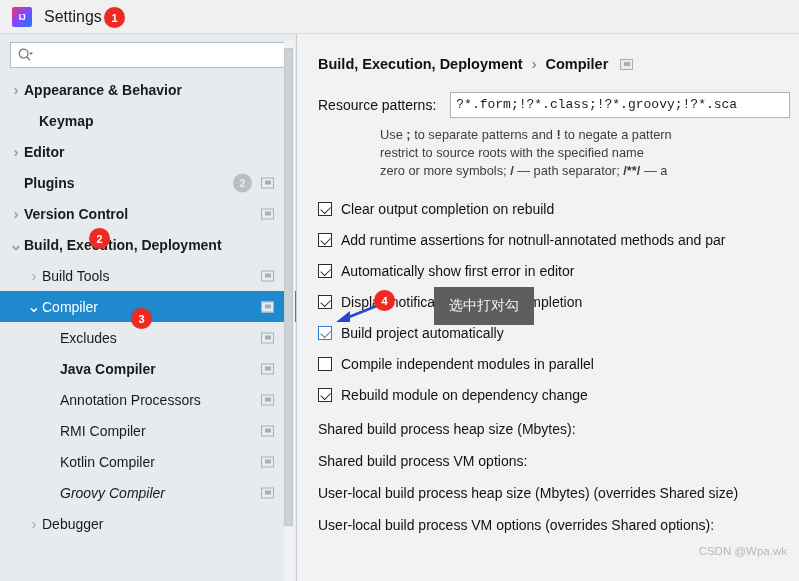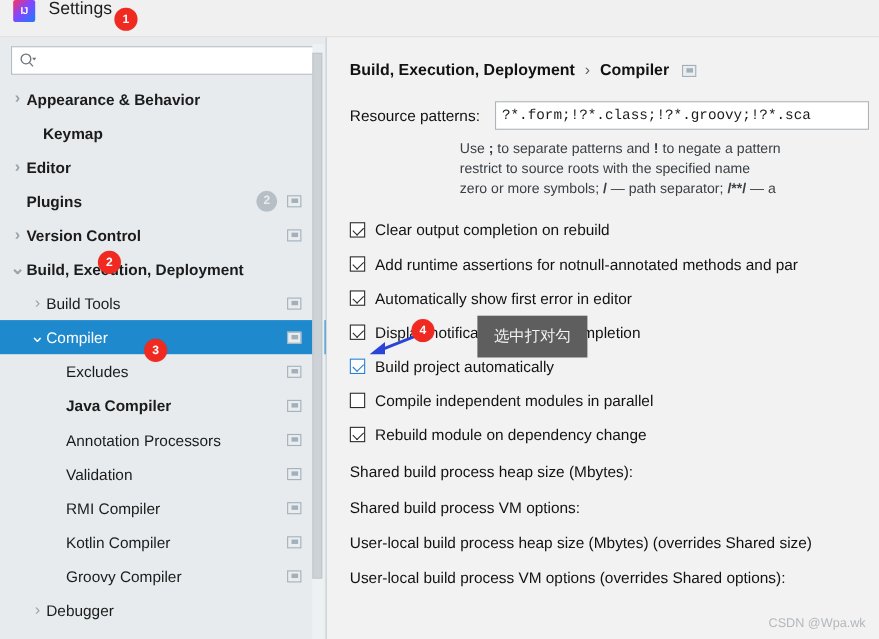--- a/index.html
+++ b/index.html
@@ -8,21 +8,21 @@
     font-family: "Liberation Sans", sans-serif;
     background: #f2f2f2;
     overflow: hidden;
   }
   .window { position: relative; width: 799px; height: 581px; }
 
   
   .titlebar {
     position: absolute; left: 0; top: 0; width: 799px; height: 34px;
     background: #f0f0f0; border-bottom: 1px solid #dcdcdc;
-    display: flex; align-items: flex-start; padding-left: 12px;
+    display: flex; align-items: center; padding-left: 12px;
   }
   .ij-logo {
     width: 20px; height: 20px; border-radius: 2px; position: relative;
     background: linear-gradient(135deg,#fe315d 0%,#8446ff 45%,#1d7bfd 100%);
     display: flex; align-items: center; justify-content: center;
     flex: 0 0 auto;
   }
   .ij-logo span {
     color: #fff; font-size: 9px; font-weight: bold;
     font-family: "Liberation Sans", sans-serif; letter-spacing: -0.5px;
@@ -114,21 +114,21 @@
   }
   .field-label { font-size: 14px; color: #111; }
   .text-input {
     margin-left: 14px; width: 340px; height: 26px;
     background: #fff; border: 1px solid #adb3b9;
     font-family: "Liberation Mono", monospace; font-size: 13px;
     color: #1b1b1b; padding: 0 5px; line-height: 24px; overflow: hidden;
     white-space: nowrap;
   }
   .hint {
-    padding-left: 120px; padding-top: 8px;
+    padding-left: 82px; padding-top: 8px;
     font-size: 12.8px; color: #3a3f44; line-height: 18px; white-space: nowrap;
   }
   .hint b { font-weight: bold; }
 
   .checks { padding: 16px 0 0 20px; }
   .check-row {
     display: flex; align-items: center; height: 26px;
     margin-bottom: 5px; white-space: nowrap; position: relative;
   }
   .cb {
@@ -155,21 +155,21 @@
     background: #5e5e5e; display: flex; align-items: center;
     justify-content: center; z-index: 35;
   }
   .tooltip span {
     color: #f4f4f4; font-size: 14px;
     font-family: Liberation Sans, sans-serif;
   }
   .anno-arrow { position: absolute; left: 332px; top: 300px; z-index: 38; }
 
   .watermark {
-    position: absolute; right: 12px; bottom: 8px;
+    position: absolute; right: 12px; bottom: 24px;
     font-size: 11.5px; color: #b4b8bc;
     font-family: "Liberation Sans", sans-serif; z-index: 30;
   }
 </style>
 </head>
 <body>
 
 <div class="window">
 
   <div class="titlebar">
@@ -273,46 +273,37 @@
           <span class="arrow spacer" style="font-size: 15px;">›</span>
           <span class="row-label">Annotation Processors</span>
           <span class="right-ico">
             <span class="mod-ico">
               <i></i>
             </span>
           </span>
         </div>
         <div class="row" style="padding-left: 44px;">
           <span class="arrow spacer" style="font-size: 15px;">›</span>
-          <span class="row-label">Validation</span>
+          <span class="row-label">RMI Compiler</span>
           <span class="right-ico">
             <span class="mod-ico">
               <i></i>
             </span>
           </span>
         </div>
         <div class="row" style="padding-left: 44px;">
           <span class="arrow spacer" style="font-size: 15px;">›</span>
-          <span class="row-label">RMI Compiler</span>
-          <span class="right-ico">
-            <span class="mod-ico">
-              <i></i>
-            </span>
-          </span>
-        </div>
-        <div class="row" style="padding-left: 44px;">
-          <span class="arrow spacer" style="font-size: 15px;">›</span>
           <span class="row-label">Kotlin Compiler</span>
           <span class="right-ico">
             <span class="mod-ico">
               <i></i>
             </span>
           </span>
         </div>
-        <div class="row" style="padding-left: 44px;">
+        <div class="row" style="padding-left: 44px; font-style: italic;">
           <span class="arrow spacer" style="font-size: 15px;">›</span>
           <span class="row-label">Groovy Compiler</span>
           <span class="right-ico">
             <span class="mod-ico">
               <i></i>
             </span>
           </span>
         </div>
         <div class="row" style="padding-left: 26px;">
           <span class="arrow" style="font-size: 15px;">›</span>

